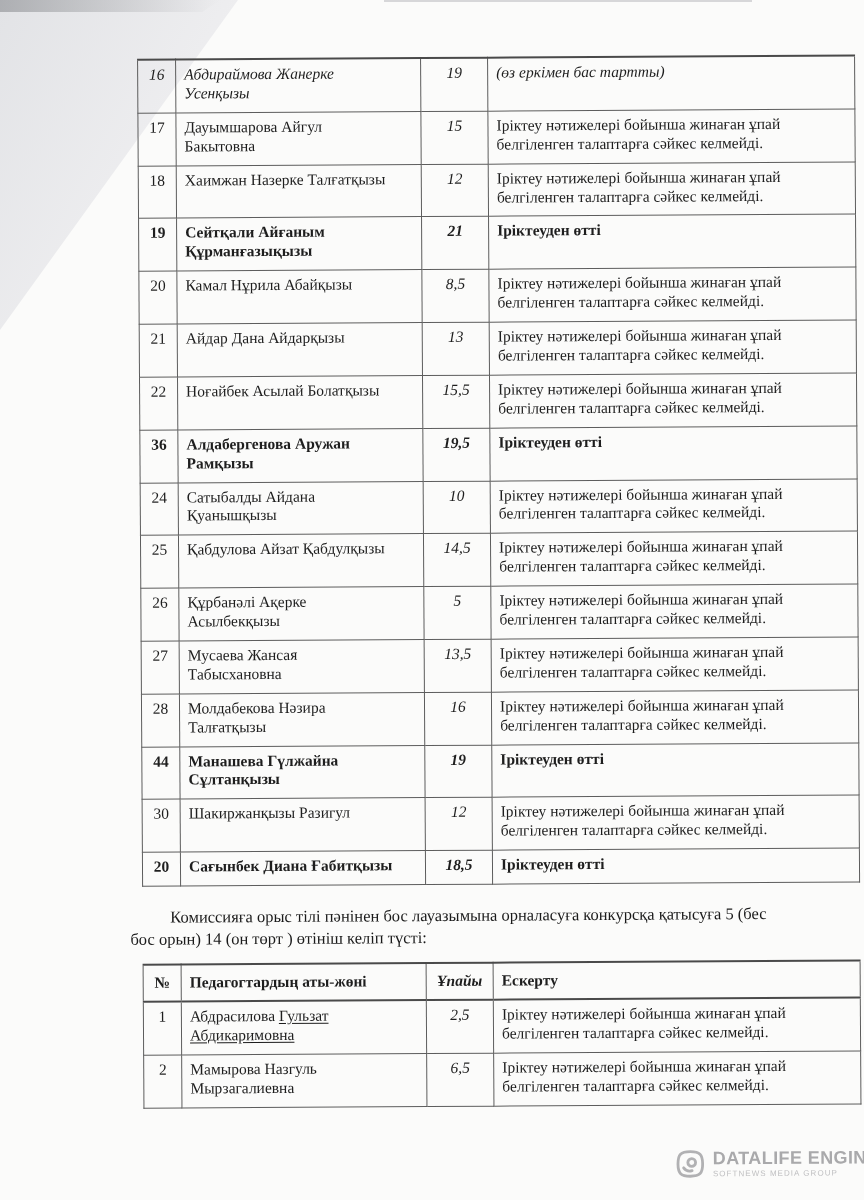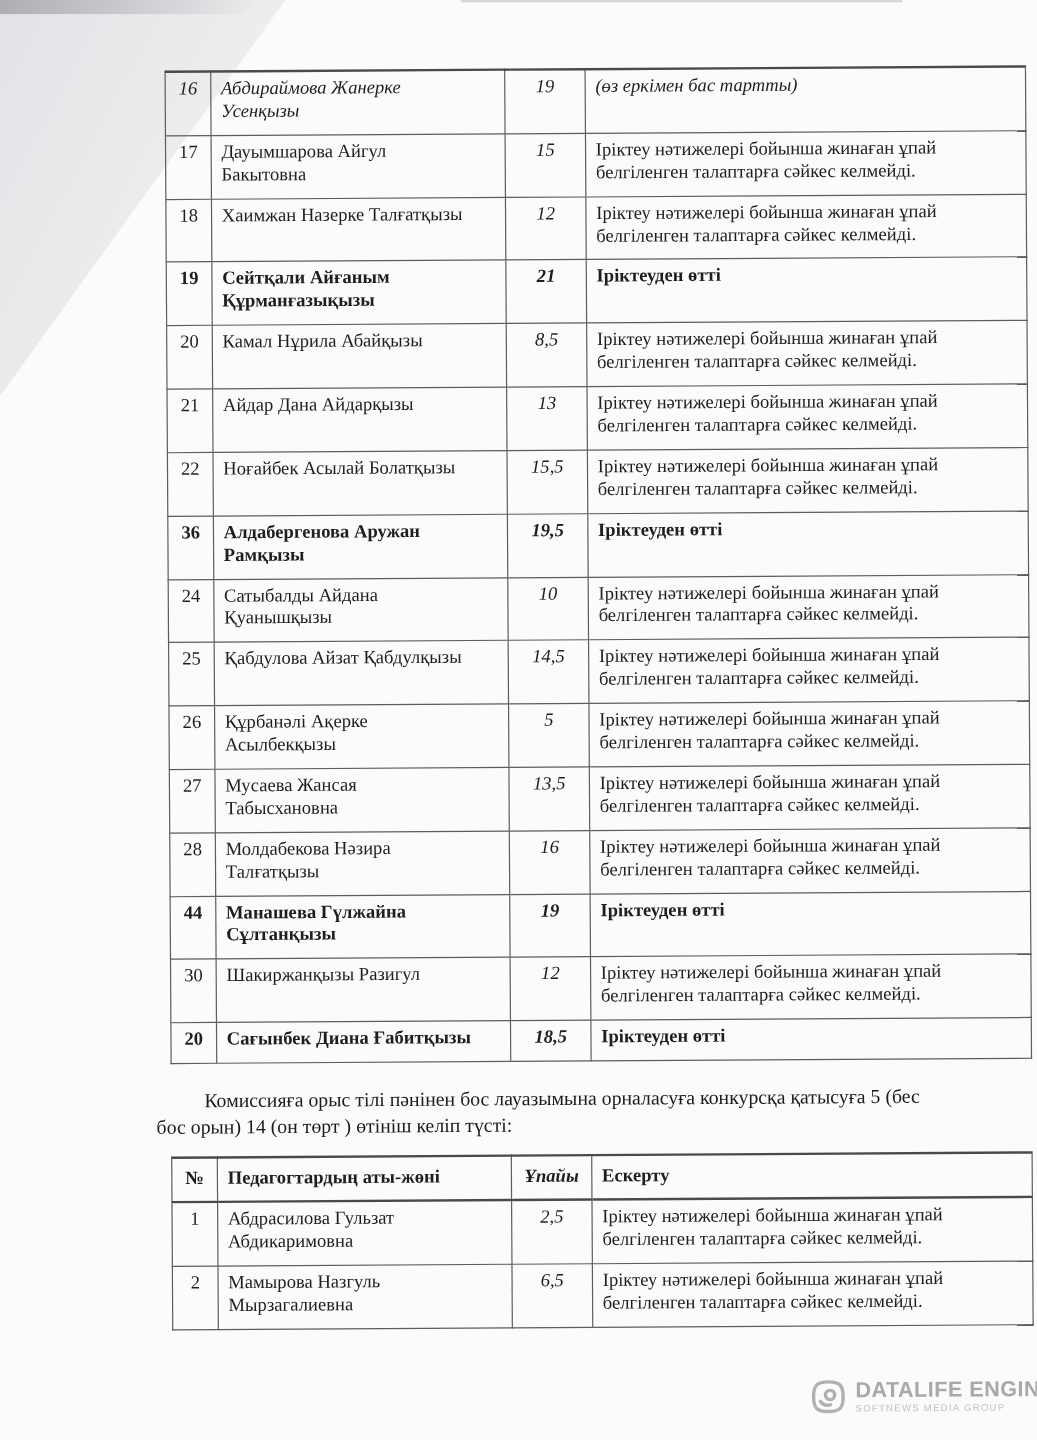--- a/index.html
+++ b/index.html
@@ -60,21 +60,21 @@
   .c-score  { width: 66px;  text-align: center; font-style: italic; }
   .c-remark { width: 350px; white-space: pre-line; }
   tr.bold td   { font-weight: bold; }
   tr.italic td { font-style: italic; }
   .doc-table th {
     font-weight: bold; text-align: left;
     padding-top: 8px; padding-bottom: 8px;
     border-bottom: 2px solid #4a4a4a;
   }
   th.c-no, th.c-score { text-align: center; }
-  .u { text-underline-offset: 2px; text-align: right; }
+  .u { text-decoration: underline; text-underline-offset: 2px; text-align: right; }
 
   .paragraph {
     position: absolute;
     left: 128px; top: 905px;
     width: 706px;
     font-size: 16.5px;
     line-height: 1.32;
     white-space: pre-line;
     text-indent: 40px;
     color: #1a1a1a;

